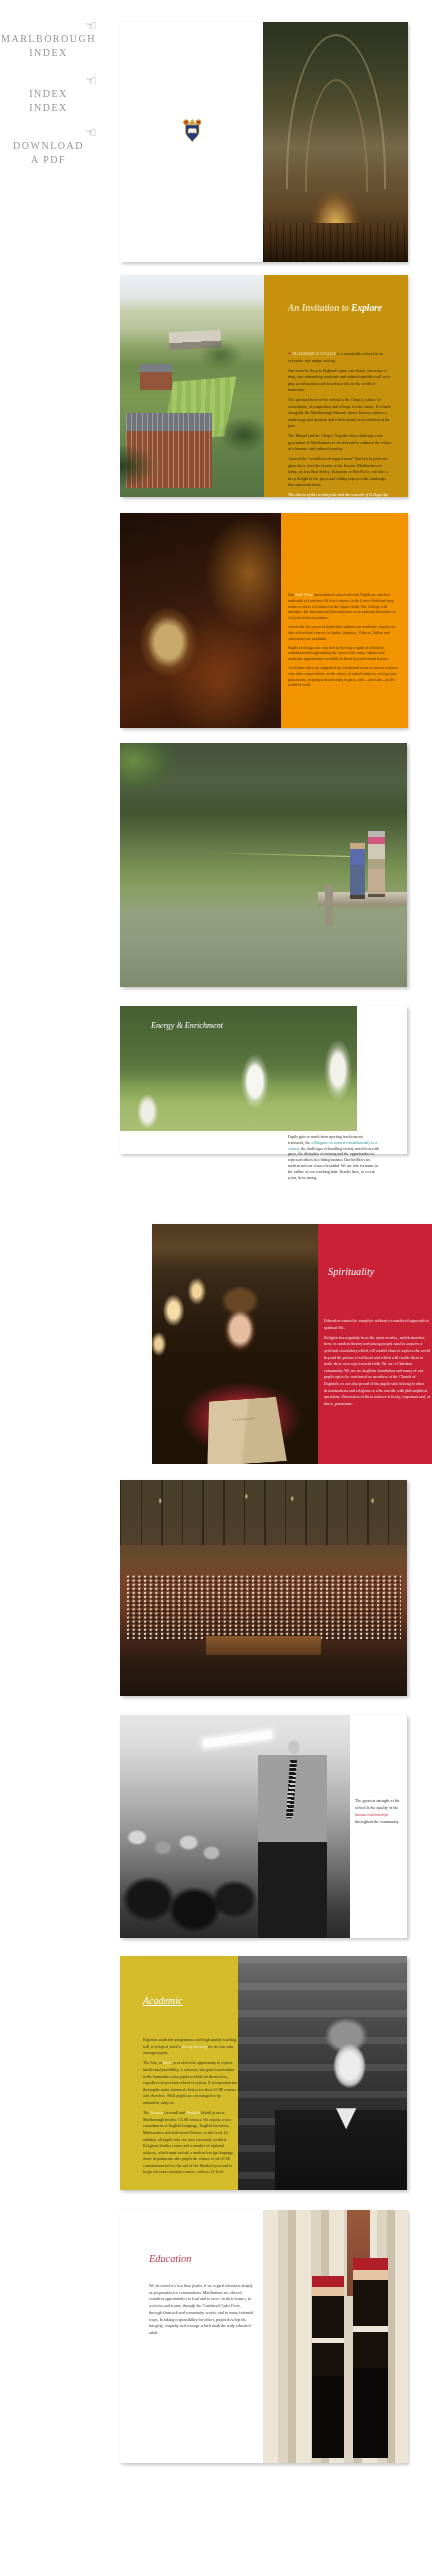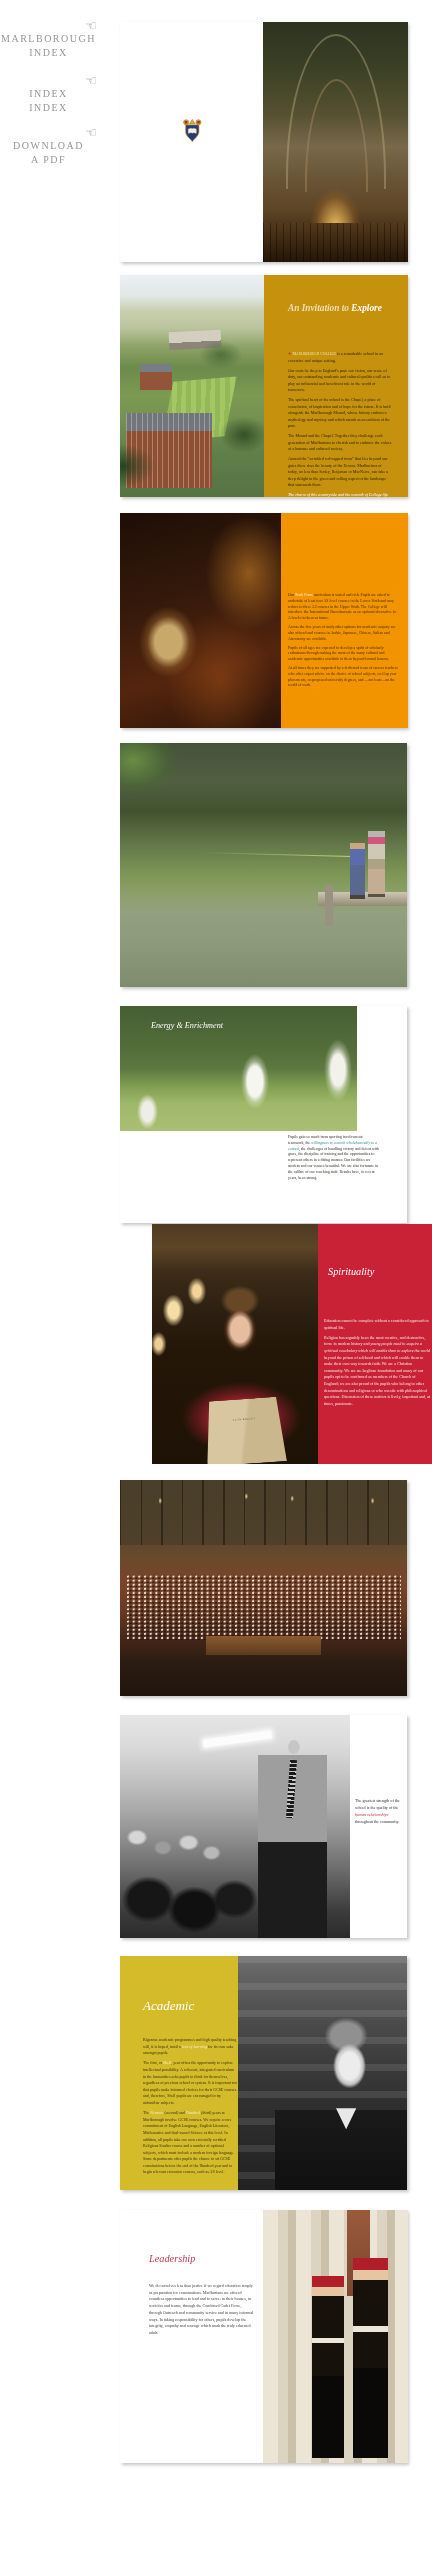--- a/index.html
+++ b/index.html
@@ -96,21 +96,21 @@
   .rod{left:29%;top:45.5%;width:52%;height:1px;transform:rotate(1.5deg);
     background:linear-gradient(90deg, rgba(225,235,150,0), rgba(225,235,150,.75));}
   .jetty{left:69%;top:61%;width:31%;height:6%;background:linear-gradient(180deg,#cdc6b2,#938b74);}
   .jpost{left:71.5%;top:58%;width:2.6%;height:17%;background:#9a9280;}
   .fig-man{left:86.5%;top:36%;width:6%;height:27%;background:
     linear-gradient(180deg,#b8b6ae 0 9%, #d2577e 9% 20%, #cfc8b5 20% 42%, #aca284 42% 58%, #c4ad92 58% 96%, #5a5244 96%);}
   .fig-boy{left:80%;top:41%;width:5.4%;height:23%;background:
     linear-gradient(180deg,#c8a87e 0 10%, #5b6cae 10% 40%, #59688e 40% 92%, #4a4438 92%);}
 
   
-  #p5{top:1006px;height:217px;}
+  #p5{top:1006px;height:148px;}
   .cricket{left:0;top:0;width:237px;height:125px;background:
     linear-gradient(180deg,#465f33 0%,#516b39 30%,#5d7840 50%,#7e9c50 63%,#9fb869 78%,#abbe74 100%);}
   .cr1{left:51%;top:38%;width:12%;height:44%;background:
     radial-gradient(closest-side,#f6f6f0 55%, rgba(240,240,230,.4) 75%, rgba(0,0,0,0));}
   .cr2{left:86%;top:26%;width:12%;height:50%;background:
     radial-gradient(closest-side,#f2f2ea 50%, rgba(240,240,230,.35) 75%, rgba(0,0,0,0));}
   .cr3{left:7%;top:70%;width:9%;height:28%;background:
     radial-gradient(closest-side,#eeeee6 55%, rgba(0,0,0,0));}
   .energy-title{left:31px;top:8.2px;font-size:8.2px;color:#fff;}
   .energy-body{left:168px;top:129px;width:91px;font-size:3.9px;line-height:5.8px;color:#33302a;}
@@ -178,21 +178,21 @@
   #p9{top:1956px;height:234px;}
   .yellow-block{left:0;top:0;width:118px;height:234px;background:#d3bb2a;}
   .girl{left:118px;top:0;width:169px;height:234px;background:
     radial-gradient(20.6px 28px at 66% 47%, #ececec 0 48%, #c2c2c2 66%, rgba(0,0,0,0) 80%),
     radial-gradient(30px 25px at 64% 34%, #909090 0 50%, rgba(0,0,0,0) 72%),
     repeating-linear-gradient(180deg, rgba(255,255,255,.10) 0 7.2px, rgba(0,0,0,0) 7.2px 27px),
     linear-gradient(180deg,#6e6e6e 0%,#525252 22%,#404040 40%,#303030 62%,#222 100%);}
   .sweater{left:22%;bottom:0;width:78%;height:34%;background:linear-gradient(180deg,#1a1a1a,#101010);}
   .collar{left:58%;bottom:26%;width:12%;height:9%;background:#e8e8e8;
     clip-path:polygon(50% 100%,0 0,100% 0);}
-  .acad-title{left:23px;top:31px;font-size:13px;color:#fff;}
+  .acad-title{left:23px;top:31px;font-size:10px;color:#fff;text-decoration:underline;}
   .acad-body{left:23px;top:81px;width:94px;font-size:4px;line-height:6.6px;color:#3a3413;}
 
   
   #p10{top:2210px;height:253px;}
   .cadets{left:143px;top:0;width:145px;height:253px;background:
     repeating-linear-gradient(90deg, #ece5d6 0 15.5px, #dcd3c0 15.5px 25px, #cbc0a9 25px 33px);}
   .c-door{left:58%;top:0;width:16%;height:34%;background:linear-gradient(180deg,#9a5a3c,#7c4630);}
   .cadet1{left:34%;top:26%;width:22%;height:72%;background:
     linear-gradient(180deg, rgba(0,0,0,0) 0 34%, #ece6d8 34% 37%, rgba(0,0,0,0) 37%),
     linear-gradient(180deg, #b01e2a 0 6%, #e6c5a2 6% 11%, #17110c 11% 55%, #0b0907 55%);}
@@ -338,21 +338,21 @@
   </div>
   <h2 class="ptitle acad-title">Academic</h2>
   <div class="rich acad-body">
       <p><span>Rigorous academic programmes and high quality teaching will, it is hoped, instil a </span><span class="hl-it">love of learning</span><span> for its own sake amongst pupils.</span></p>
       <p><span>The first, or </span><span class="hl">Shell</span><span>, year offers the opportunity to explore intellectual possibility.  A coherent, integrated curriculum in the humanities asks pupils to think for themselves, regardless of previous school or system.  It is important too that pupils make informed choices for their GCSE courses and, therefore, Shell pupils are encouraged to try unfamiliar subjects.</span></p>
       <p><span>The </span><span class="hl">Remove</span><span> (second) and </span><span class="hl">Hundred</span><span> (third) years at Marlborough involve GCSE courses.  We require a core commitment of English Language, English Literature, Mathematics and dual-award Science at this level.  In addition, all pupils take our own externally certified Religious Studies course and a number of optional subjects, which must include a modern foreign language.  Some departments offer pupils the chance to sit GCSE examinations before the end of the Hundred year and to begin relevant extension courses, such as AS level.</span></p>
     </div>
 </section>
 
 <section class="panel" id="p10">
-  <h2 class="ptitle leader-title">Leadership</h2>
+  <h2 class="ptitle leader-title">Education</h2>
   <div class="rich leader-body">
       <p><span>We do ourselves less than justice if we regard education simply as preparation for examinations.  Marlburians are offered countless opportunities to lead and to serve: in their houses, in societies and teams, through the Combined Cadet Force, through Outreach and community service and in many informal ways.  In taking responsibility for others, pupils develop the integrity, empathy and courage which mark the truly educated adult.</span></p>
     </div>
   <div class="photo cadets">
     <div class="c-door"></div>
     <div class="cadet1"></div>
     <div class="cadet2"></div>
   </div>
 </section>
 

